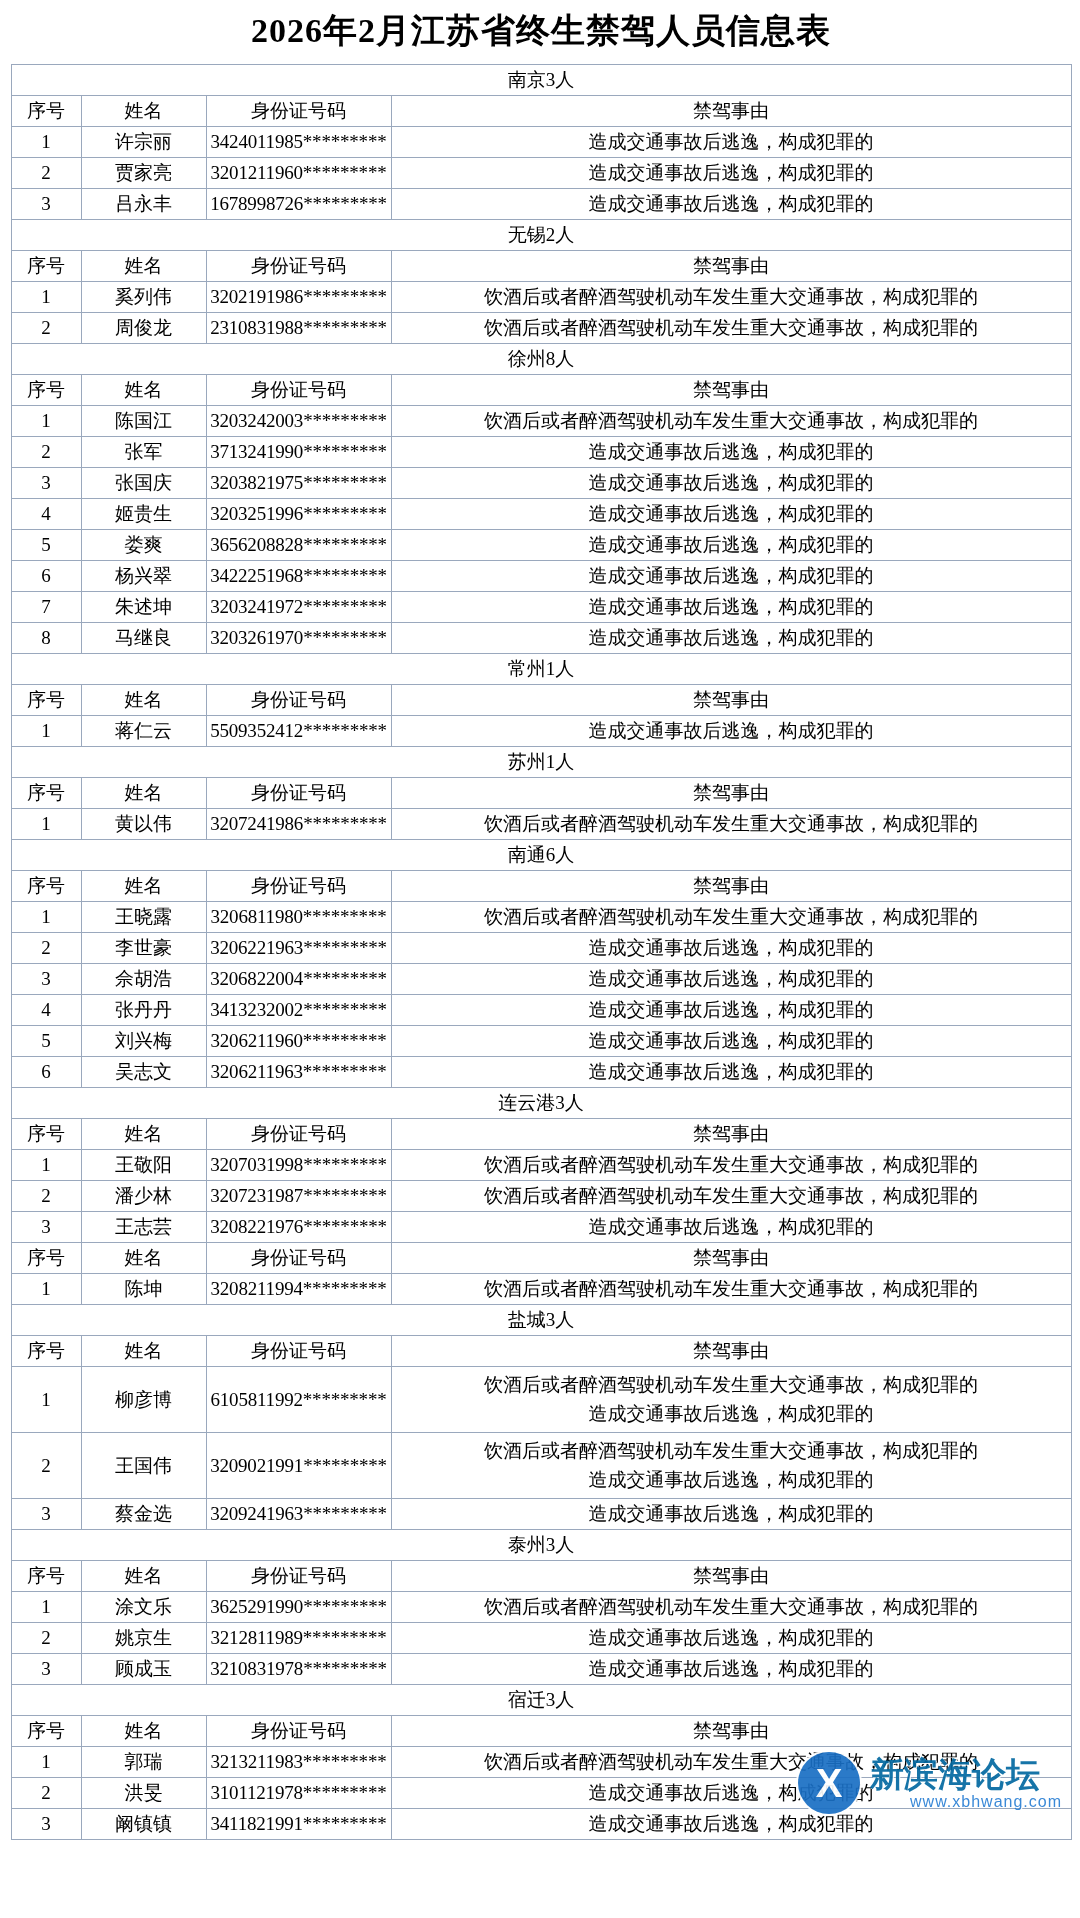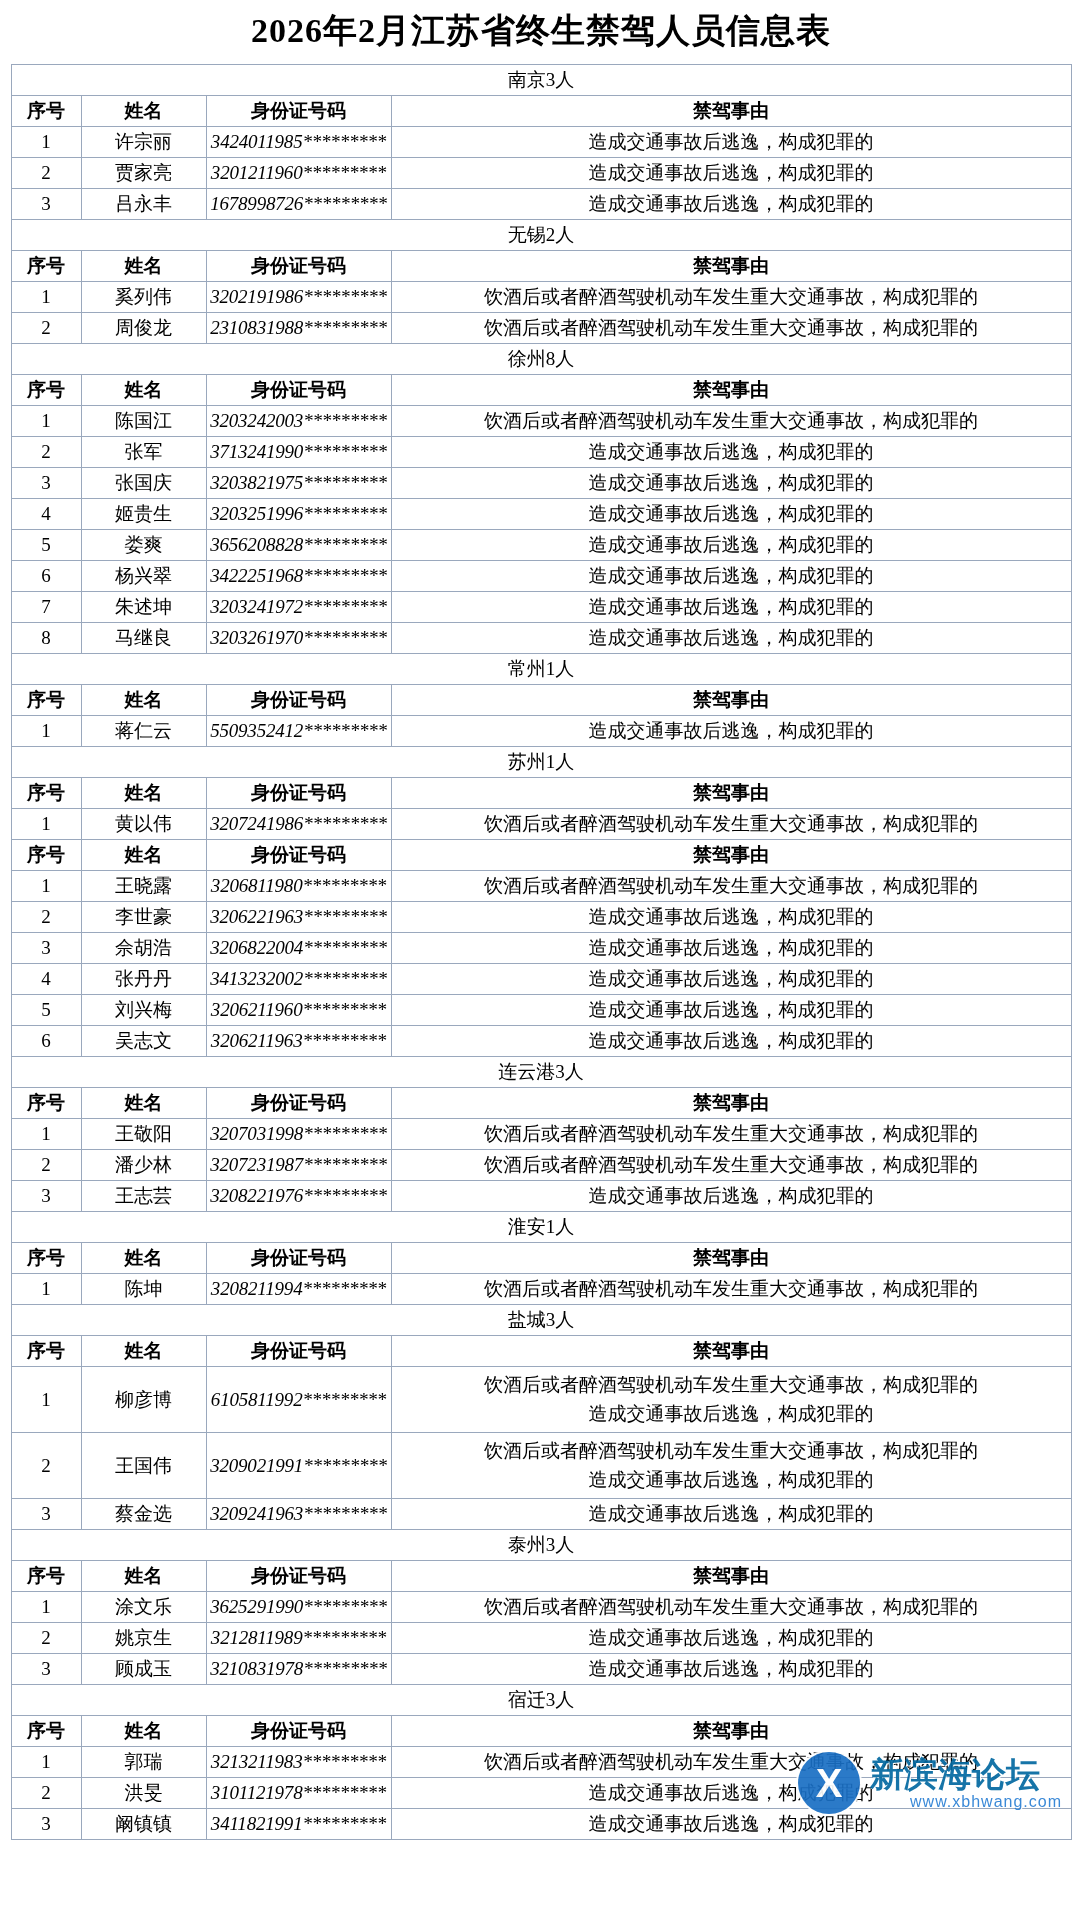--- a/index.html
+++ b/index.html
@@ -42,30 +42,29 @@
     line-height: 1.25;
   }
   td.city-band {
     background: #dbe3f0;
     font-size: 20px;
     font-weight: normal;
     height: 32px;
   }
   td.col-head {
     background: #dbe3f0;
-    font-weight: bold;
+    font-weight: normal;
     height: 30px;
     font-size: 19px;
     margin-top: 6px;
   }
   td.idnum {
     font-family: "Liberation Serif", "DejaVu Serif", serif;
     letter-spacing: -0.2px;
     font-size: 18px;
-    font-style: italic;
   }
   td.reason {
     font-size: 19px;
     margin-left: 34px;
   }
   td.reason.two-line {
     line-height: 1.5;
     padding: 4px 2px;
   }
   .w-seq { width: 70px; }
@@ -256,20 +255,23 @@
           <td class="col-head">身份证号码</td>
           <td class="col-head">禁驾事由</td>
         </tr>
         <tr>
           <td>1</td>
           <td>黄以伟</td>
           <td class="idnum">3207241986*********</td>
           <td class="reason">饮酒后或者醉酒驾驶机动车发生重大交通事故，构成犯罪的</td>
         </tr>
         <tr>
+          <td class="city-band" colspan="4">南通6人</td>
+        </tr>
+        <tr>
           <td class="col-head">序号</td>
           <td class="col-head">姓名</td>
           <td class="col-head">身份证号码</td>
           <td class="col-head">禁驾事由</td>
         </tr>
         <tr>
           <td>1</td>
           <td>王晓露</td>
           <td class="idnum">3206811980*********</td>
           <td class="reason">饮酒后或者醉酒驾驶机动车发生重大交通事故，构成犯罪的</td>
@@ -323,23 +325,20 @@
           <td>2</td>
           <td>潘少林</td>
           <td class="idnum">3207231987*********</td>
           <td class="reason">饮酒后或者醉酒驾驶机动车发生重大交通事故，构成犯罪的</td>
         </tr>
         <tr>
           <td>3</td>
           <td>王志芸</td>
           <td class="idnum">3208221976*********</td>
           <td class="reason">造成交通事故后逃逸，构成犯罪的</td>
-        </tr>
-        <tr>
-          <td class="city-band" colspan="4">淮安1人</td>
         </tr>
         <tr>
           <td class="col-head">序号</td>
           <td class="col-head">姓名</td>
           <td class="col-head">身份证号码</td>
           <td class="col-head">禁驾事由</td>
         </tr>
         <tr>
           <td>1</td>
           <td>陈坤</td>

